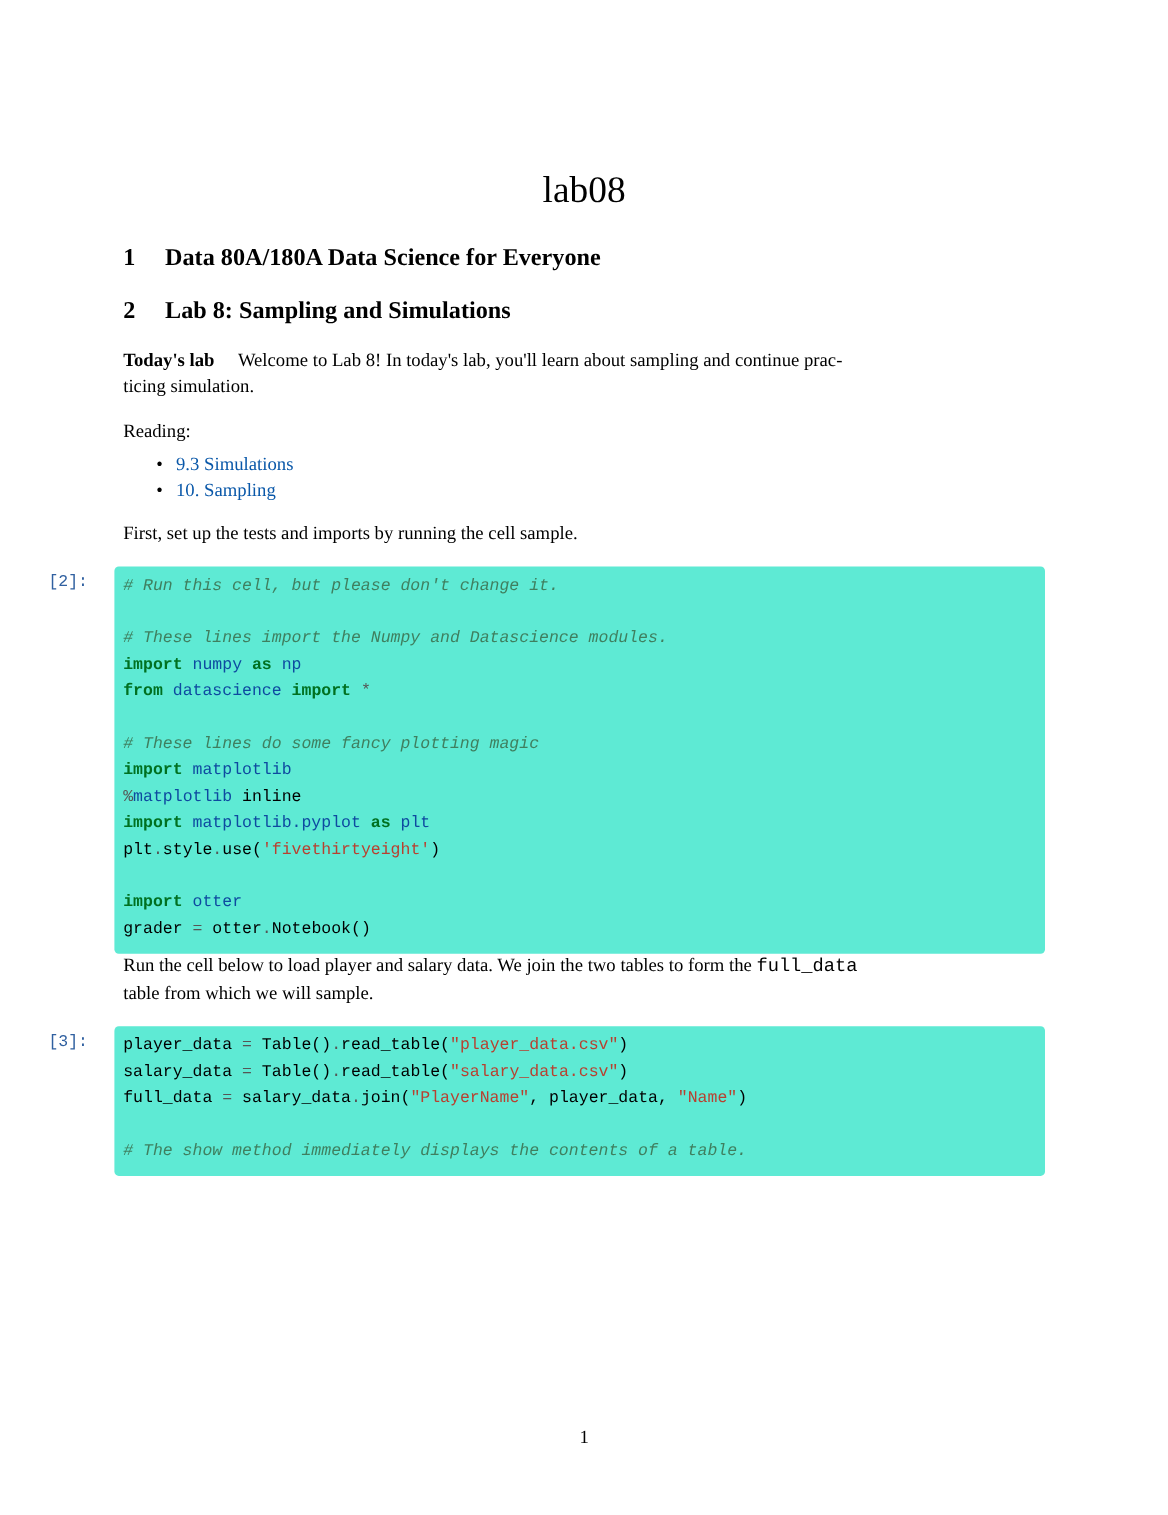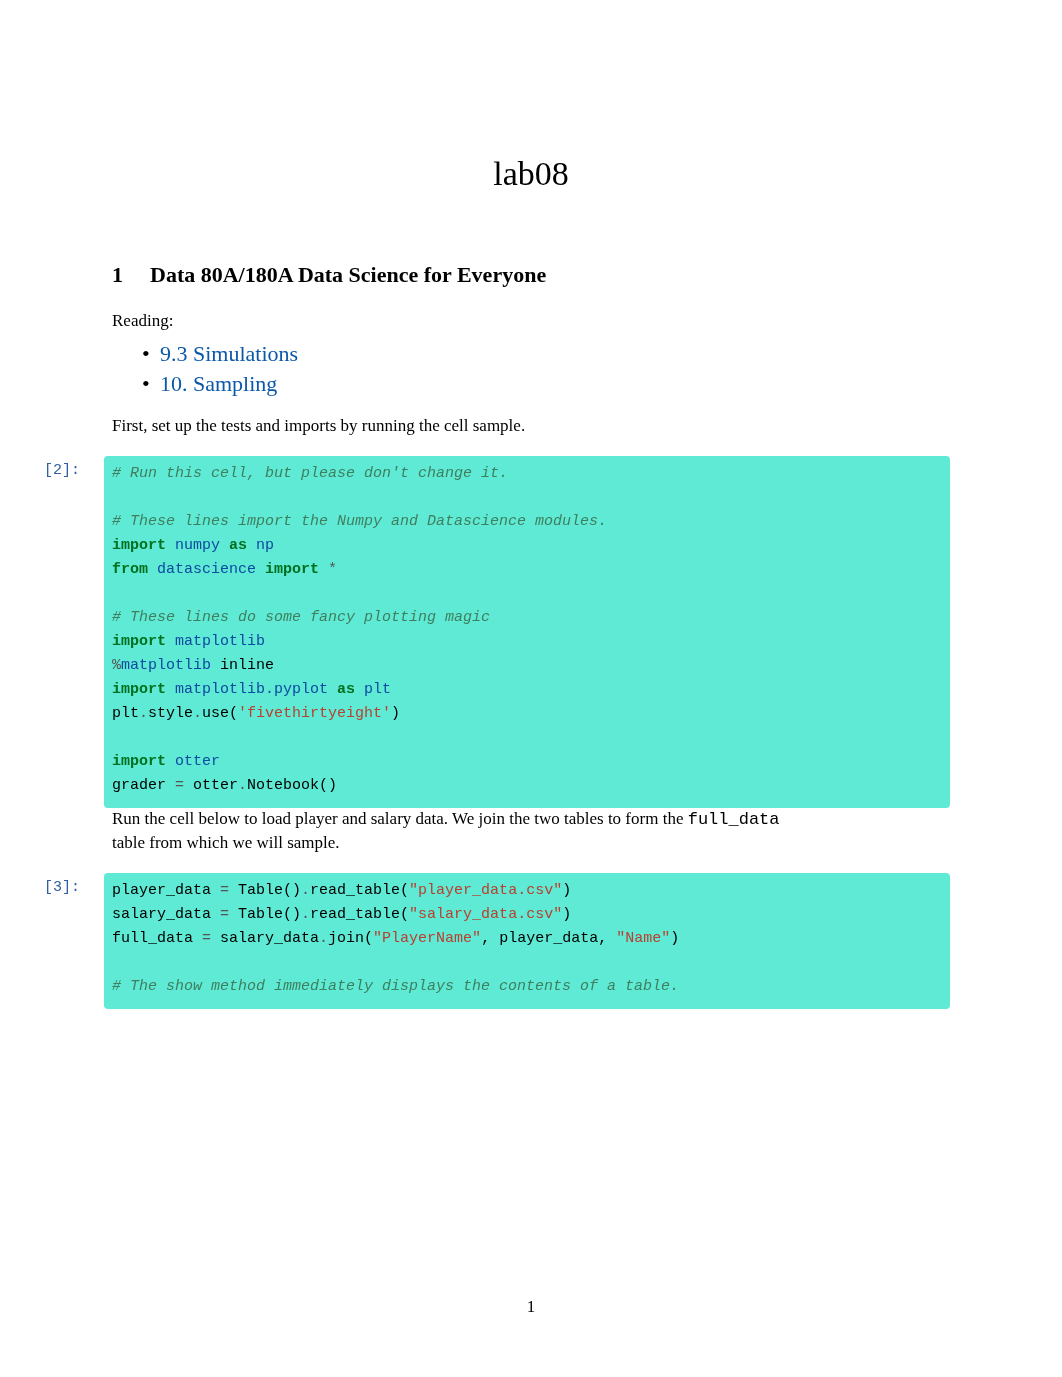--- a/index.html
+++ b/index.html
@@ -12,21 +12,21 @@
     color: #000;
     position: relative;
   }
   .page {
     padding: 155px 112px 0 112px;
   }
   .title {
     text-align: center;
     font-size: 34px;
     font-weight: 400;
-    margin-bottom: 69px;
+    margin-bottom: 28px;
   }
   .date {
     text-align: center;
     font-size: 17px;
     margin-bottom: 46px;
   }
   .h1 {
     font-size: 22px;
     font-weight: 700;
     margin-bottom: 22px;
@@ -43,21 +43,21 @@
   .body-p {
     font-size: 17px;
     line-height: 1.35;
     margin-bottom: 18px;
   }
   .body-p.tight { margin-bottom: 8px; }
   .inline-code { font-family: 'Courier New', Courier, monospace; }
   ul.reading {
     list-style: none;
     margin: 0 0 18px 30px;
-    font-size: 22px;
+    font-size: 17px;
   }
   ul.reading li { margin-bottom: 4px; }
   ul.reading li::before { content: "•"; display:inline-block; width: 18px; }
   .link { color: #0a58a9; text-decoration: none; }
   .cell {
     display: flex;
     align-items: flex-start;
     margin-left: -68px;
     margin-top: 10px;
   }
@@ -99,21 +99,28 @@
 <body>
 
 <div class="page">
 
   <div class="title">lab08</div>
 
   <div class="h1">
     <span class="sec-num">1</span><span>Data 80A/180A Data Science for Everyone</span>
   </div>
 
+  <div class="h1">
+    <span class="sec-num">2</span><span>Lab 8: Sampling and Simulations</span>
+  </div>
 
+  <p class="body-p">
+    <b>Today's lab</b>&nbsp;&nbsp;&nbsp;&nbsp;&nbsp;<span>Welcome to Lab 8! In today's lab, you'll learn about sampling and continue prac-</span><br>
+    <span>ticing simulation.</span>
+  </p>
 
   <p class="body-p tight">Reading:</p>
   <ul class="reading">
     <li><a class="link">9.3 Simulations</a></li>
     <li><a class="link">10. Sampling</a></li>
   </ul>
 
   <p class="body-p">First, set up the tests and imports by running the cell sample.</p>
 
   <div class="cell">

